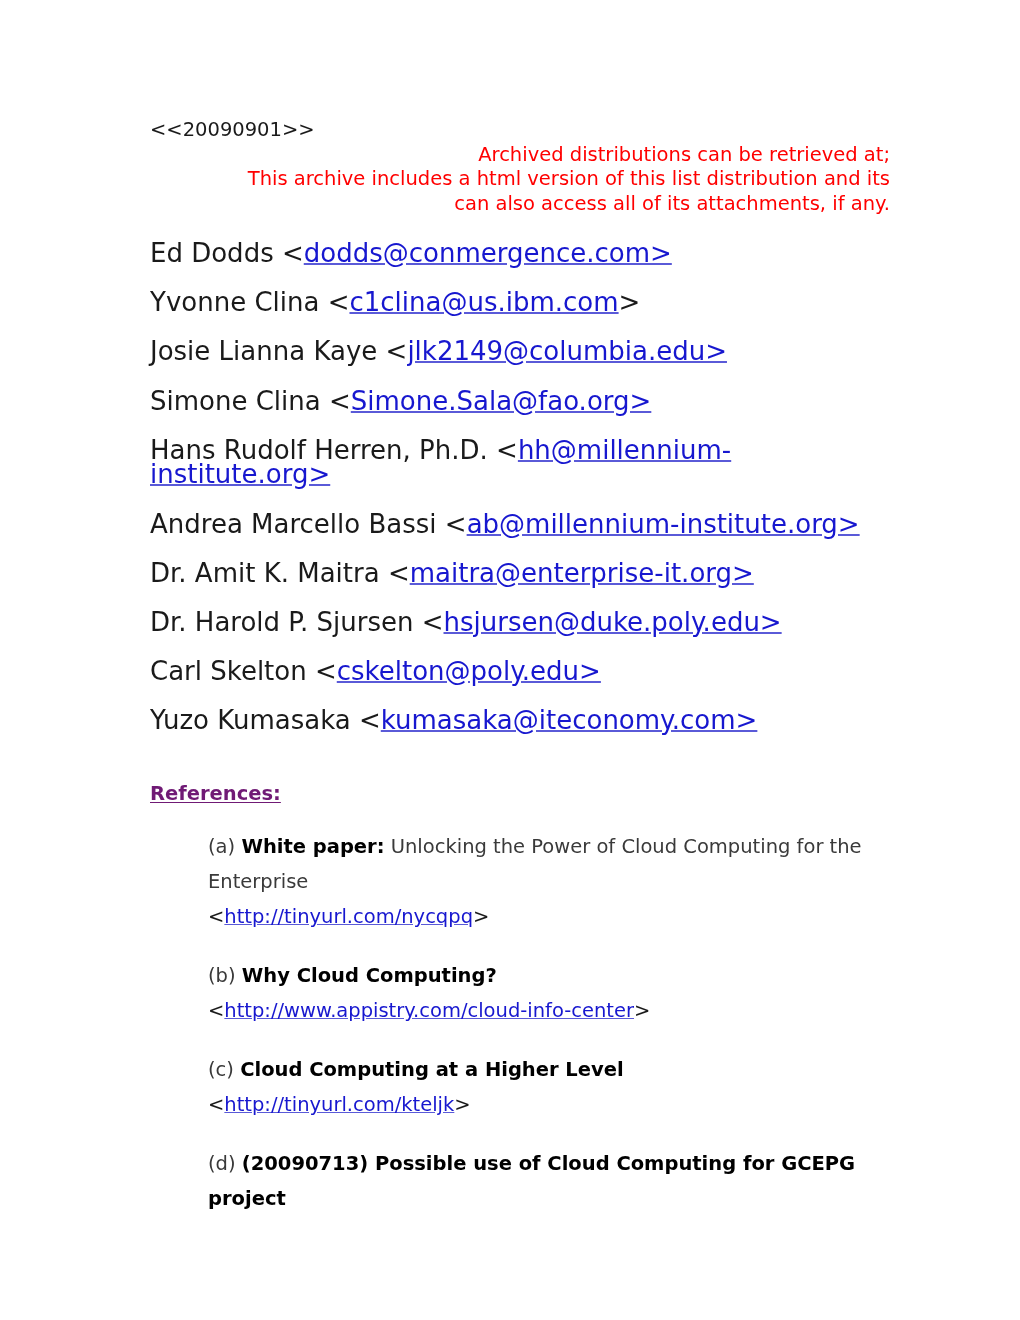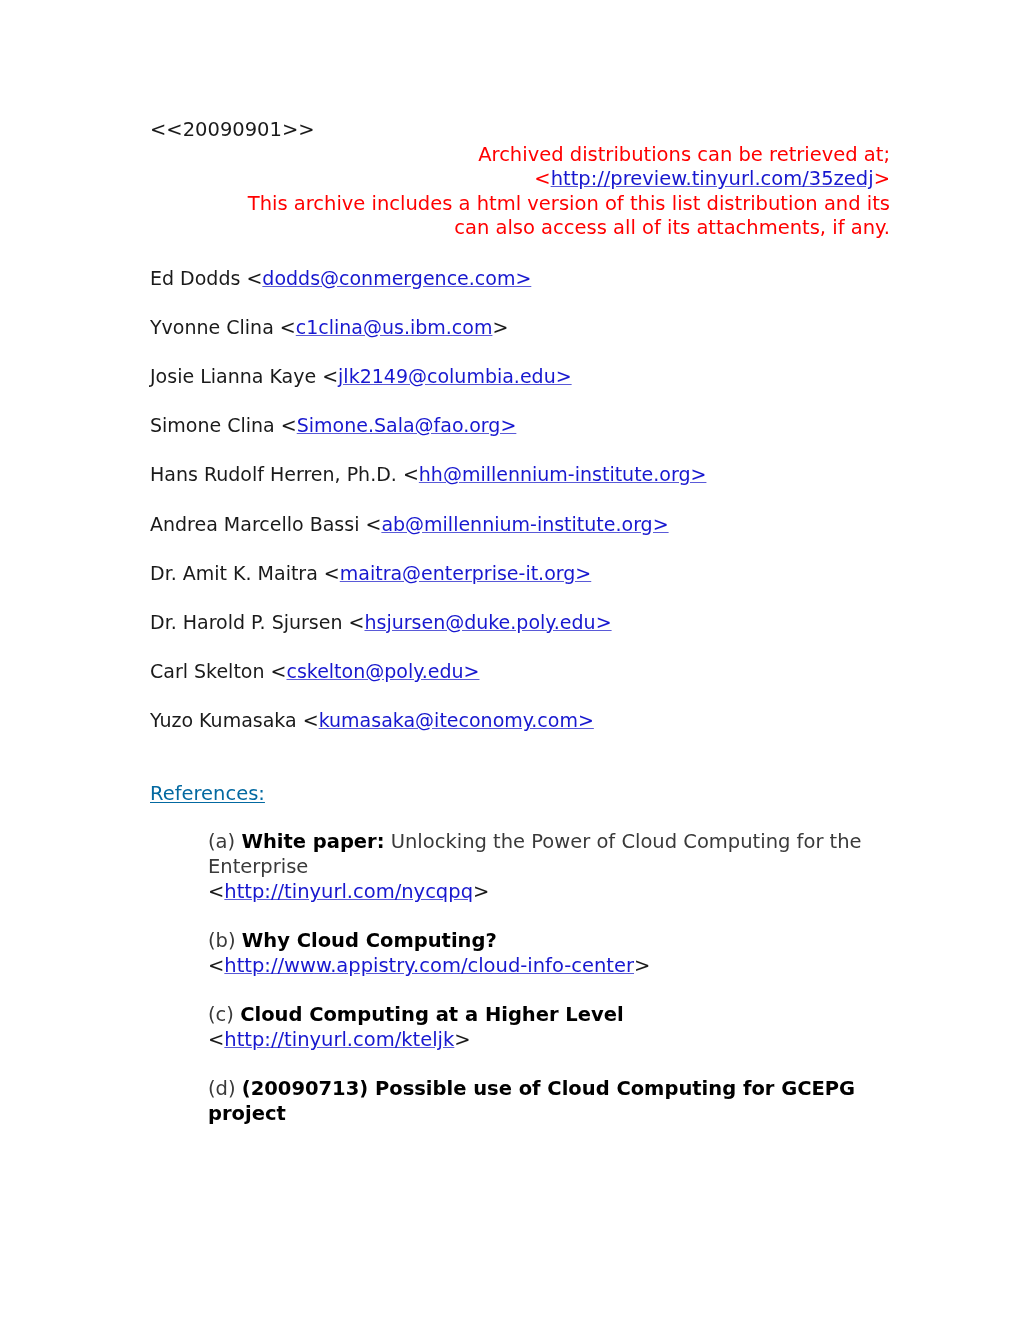--- a/index.html
+++ b/index.html
@@ -59,48 +59,48 @@
     cursor: pointer;
   }
   .bracket-red { color: #ff0000; }
   .bracket-black { color: #1a1a1a; }
 
   
   .contacts {
     margin-top: 24.6px;
   }
   .contact-line {
-    font-size: 19px;
+    font-size: 26px;
     line-height: 24.6px;
     color: #1a1a1a;
     margin-bottom: 24.6px;
     white-space: pre-wrap;
   }
   .contact-line:last-child { margin-bottom: 0; }
 
   
   .references {
     margin-top: 49px;
   }
   .ref-heading {
     font-size: 19.5px;
     line-height: 24.6px;
-    font-weight: normal;
-    color: #0369a1;
+    font-weight: bold;
+    color: #701a75;
     text-decoration: underline;
     text-underline-offset: 2px;
     display: inline-block;
   }
   .ref-list {
     margin-top: 23px;
     margin-left: 58px;
   }
   .ref-item {
     font-size: 19.5px;
-    line-height: 25px;
+    line-height: 35px;
     margin-bottom: 24px;
     white-space: pre-wrap;
   }
   .ref-item:last-child { margin-bottom: 0; }
   .ref-marker {
     color: #3a3a3a;
     font-weight: normal;
   }
   .ref-title-bold {
     font-weight: bold;
@@ -116,21 +116,20 @@
 </style>
 </head>
 <body>
 
 <div class="page">
   <div class="content">
 
     <div class="header-block">
       <div class="line black">&lt;&lt;20090901&gt;&gt;</div>
       <div class="line red">Archived distributions can be retrieved at;</div>
-      <div class="line red"><span class="bracket-red">&lt;</span><a class="link">http://preview.tinyurl.com/35zedj</a><span class="bracket-red">&gt;</span></div>
       <div class="line red">This archive includes a html version of this list distribution and its</div>
       <div class="line red">can also access all of its attachments, if any.</div>
     </div>
 
     <div class="contacts">
         <div class="contact-line"><span>Ed Dodds </span><span class="bracket-black">&lt;</span><a class="link">dodds@conmergence.com&gt;</a></div>
         <div class="contact-line"><span>Yvonne Clina </span><span class="bracket-black">&lt;</span><a class="link">c1clina@us.ibm.com</a><span class="bracket-black">&gt;</span></div>
         <div class="contact-line"><span>Josie Lianna Kaye </span><span class="bracket-black">&lt;</span><a class="link">jlk2149@columbia.edu&gt;</a></div>
         <div class="contact-line"><span>Simone Clina </span><span class="bracket-black">&lt;</span><a class="link">Simone.Sala@fao.org&gt;</a></div>
         <div class="contact-line"><span>Hans Rudolf Herren, Ph.D. </span><span class="bracket-black">&lt;</span><a class="link">hh@millennium-institute.org&gt;</a></div>

